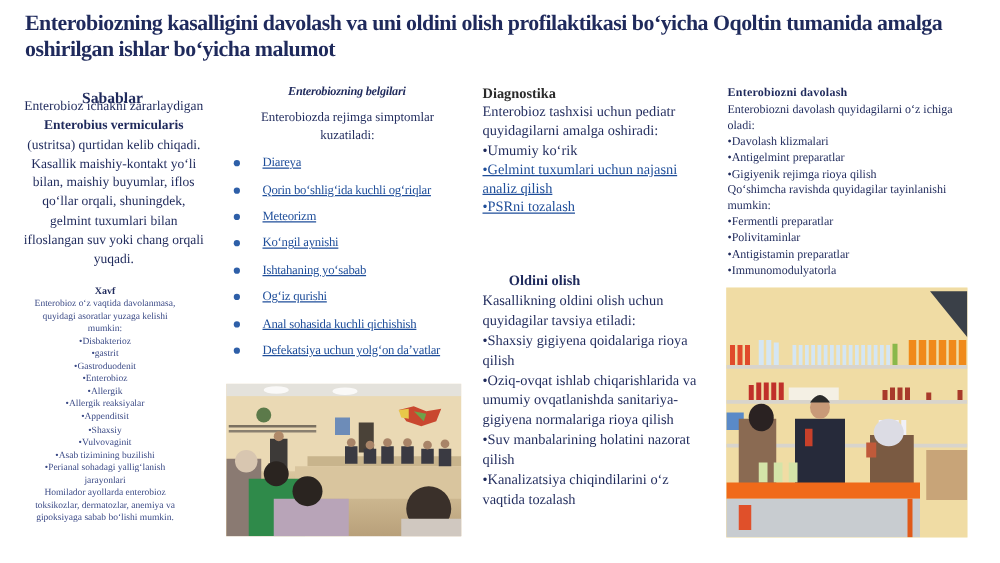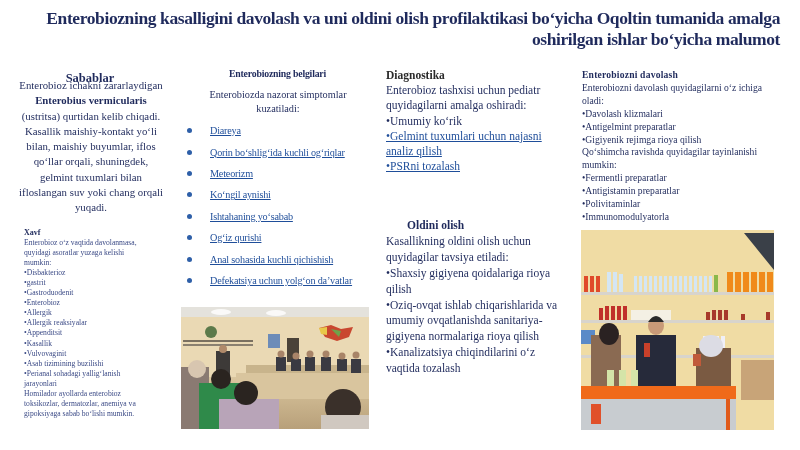--- a/index.html
+++ b/index.html
@@ -1,35 +1,35 @@
 <!DOCTYPE html>
 <html><head>
 <meta charset="utf-8">
 <style>
   * { box-sizing: border-box; margin: 0; padding: 0; }
   html, body { width: 800px; height: 450px; background: #ffffff; overflow: hidden; }
   body { position: relative; font-family: "Liberation Serif", serif; color: #1f2a5c; }
 
   .title {
     position: absolute; left: 20px; top: 8px; width: 760px;
-    text-align: right; font-family: "Liberation Serif", serif;
+    text-align: left; font-family: "Liberation Serif", serif;
     font-weight: bold; font-size: 17.5px; line-height: 21px;
     color: #1f2a5c; letter-spacing: -0.4px;
   }
 
   
   .col1-head { position: absolute; left: 20px; top: 71px; width: 140px; text-align: center; font-weight: bold; font-size: 12.5px; color: #1f2a5c; }
   .col1-body { position: absolute; left: 18px; top: 78px; width: 146px; text-align: center; font-size: 10.8px; line-height: 15.3px; color: #1f2a5c; }
   .col1-body b { font-weight: bold; }
 
-  .xavf { position: absolute; left: 24px; top: 228px; width: 120px; font-size: 7.6px; line-height: 10.05px; color: #3b4a86; }
+  .xavf { position: absolute; left: 24px; top: 228px; width: 120px; font-size: 7.6px; line-height: 10.05px; color: #3b4a86; text-align: center; }
   .xavf .xavf-head { font-weight: bold; color: #1f2a5c; font-size: 8px; }
 
   
-  .col2-head { position: absolute; left: 185px; top: 68px; width: 185px; text-align: center; font-weight: bold; font-size: 9.8px; color: #1f2a5c; letter-spacing: -0.2px; }
+  .col2-head { position: absolute; left: 185px; top: 68px; width: 185px; text-align: center; font-weight: bold; font-size: 9.8px; color: #1f2a5c; letter-spacing: -0.2px; font-style: italic; }
   .col2-intro { position: absolute; left: 190px; top: 88px; width: 176px; text-align: center; font-size: 10.3px; line-height: 14px; color: #1f2a5c; }
   .sym-list { position: absolute; left: 185px; top: 120px; width: 195px; list-style: none; }
   .sym-list li { height: 21.4px; display: flex; align-items: center; font-size: 10.2px; }
   .sym-list .bullet { width: 5px; height: 5px; background: #2e5fa8; border-radius: 50%; margin-left: 2px; margin-right: 18px; flex: none; }
   .sym-list a { color: #1f4e9a; text-decoration: underline; letter-spacing: -0.2px; white-space: nowrap; }
 
   
   .col3 { position: absolute; left: 386px; top: 68px; width: 180px; font-size: 11.5px; line-height: 15.2px; color: #1f2a5c; }
   .col3 .h { font-weight: bold; color: #2a2a2a; }
   .col3 .plain { color: #1f2a5c; }
@@ -58,29 +58,29 @@
 <div class="xavf">
   <div class="xavf-head">Xavf</div>
   <div>Enterobioz o‘z vaqtida davolanmasa, quyidagi asoratlar yuzaga kelishi mumkin:</div>
   <div>•Disbakterioz</div>
   <div>•gastrit</div>
   <div>•Gastroduodenit</div>
   <div>•Enterobioz</div>
   <div>•Allergik</div>
   <div>•Allergik reaksiyalar</div>
   <div>•Appenditsit</div>
-  <div>•Kasallik</div>
+  <div>•Shaxsiy</div>
   <div>•Vulvovaginit</div>
   <div>•Asab tizimining buzilishi</div>
   <div>•Perianal sohadagi yallig‘lanish jarayonlari</div>
   <div>Homilador ayollarda enterobioz toksikozlar, dermatozlar, anemiya va gipoksiyaga sabab bo‘lishi mumkin.</div>
 </div>
 
 <div class="col2-head">Enterobiozning belgilari</div>
-<div class="col2-intro">Enterobiozda nazorat simptomlar kuzatiladi:</div>
+<div class="col2-intro">Enterobiozda rejimga simptomlar kuzatiladi:</div>
 <ul class="sym-list">
   <li>
       <span class="bullet"></span>
       <a>Diareya</a>
     </li>
   <li>
       <span class="bullet"></span>
       <a>Qorin bo‘shlig‘ida kuchli og‘riqlar</a>
     </li>
   <li>
@@ -160,33 +160,34 @@
   <div class="plain">•Umumiy ko‘rik</div>
   <div><a>•Gelmint tuxumlari uchun najasni analiz qilish</a></div>
   <div><a>•PSRni tozalash</a></div>
 </div>
 
 <div class="col3b">
   <div class="h">Oldini olish</div>
   <div>Kasallikning oldini olish uchun quyidagilar tavsiya etiladi:</div>
   <div>•Shaxsiy gigiyena qoidalariga rioya qilish</div>
   <div>•Oziq-ovqat ishlab chiqarishlarida va umumiy ovqatlanishda sanitariya-gigiyena normalariga rioya qilish</div>
+  <div>•Suv manbalarining holatini nazorat qilish</div>
   <div>•Kanalizatsiya chiqindilarini o‘z vaqtida tozalash</div>
 </div>
 
 <div class="col4">
   <div class="h">Enterobiozni davolash</div>
   <div>Enterobiozni davolash quyidagilarni o‘z ichiga oladi:</div>
   <div>•Davolash klizmalari</div>
   <div>•Antigelmint preparatlar</div>
   <div>•Gigiyenik rejimga rioya qilish</div>
   <div>Qo‘shimcha ravishda quyidagilar tayinlanishi mumkin:</div>
   <div>•Fermentli preparatlar</div>
+  <div>•Polivitaminlar</div>
   <div>•Antigistamin preparatlar</div>
-  <div>•Polivitaminlar</div>
   <div>•Immunomodulyatorla</div>
 </div>
 
 <div class="photo photo-shop">
   <svg width="193" height="200" viewBox="0 0 193 200">
     <rect x="0" y="0" width="193" height="200" fill="#f0dca4"></rect>
     <path d="M163 3 L193 3 L193 40 Z" fill="#3a4048"></path>
     <g fill="#e04a2a">
         <rect x="3" y="46" width="4" height="16"></rect>
         <rect x="9" y="46" width="4" height="16"></rect>

